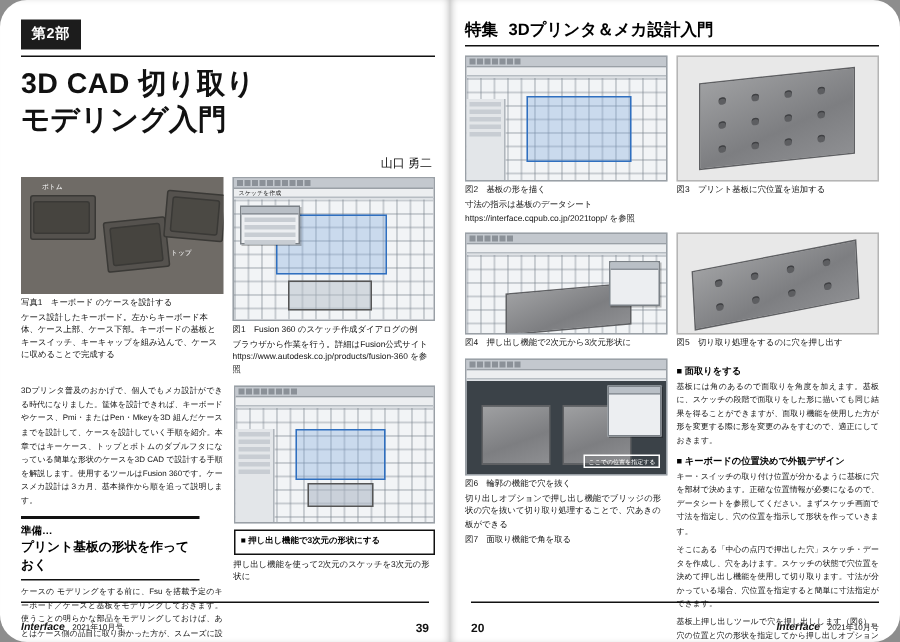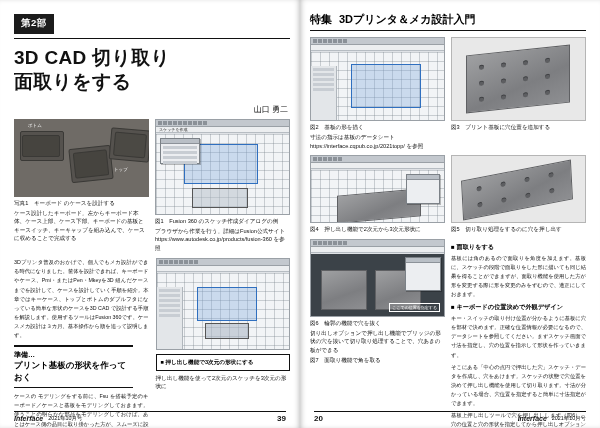--- a/index.html
+++ b/index.html
@@ -8,20 +8,21 @@
     width: 600px; height: 428px;
     background: #8d8d8d;
     font-family: "Liberation Sans", sans-serif;
   }
   .spread {
     position: relative;
     width: 600px; height: 428px;
     background: #9a9a9a;
     display: flex;
     overflow: hidden;
+    border-radius: 18px;
   }
   .page {
     position: relative;
     width: 300px; height: 428px;
     background: #ffffff;
     overflow: hidden;
   }
   .page.left { box-shadow: inset -3px 0 6px -3px rgba(0,0,0,.35); }
   .page.right { box-shadow: inset 3px 0 6px -3px rgba(0,0,0,.35); }
   .inner-l { position: absolute; left: 14px; right: 10px; top: 12px; bottom: 20px; }
@@ -106,21 +107,21 @@
     line-height: 1.5; margin-top: 4px; background: #fff;
   }
   .tokuline { display: flex; align-items: center; gap: 7px; border-bottom: 1.5px solid #111; padding-bottom: 3px; }
   .toku { font-size: 11px; font-weight: bold; }
   .toku-t { font-size: 11px; font-weight: bold; }
 
   
   .folio {
     position: absolute; bottom: 5px; left: 14px; right: 14px;
     display: flex; align-items: center; font-size: 6px; color: #111;
-    border-top: 1px solid #111; padding-top: 2px;
+    border-top: 1px solid #111; padding-top: 12px;
   }
   .folio .mag { font-weight: bold; font-style: italic; font-size: 7px; }
   .folio .date { margin-left: 5px; font-size: 5.4px; }
   .folio .num { margin-left: auto; font-weight: bold; font-size: 8px; }
   .folio.rev .num { margin-left: 0; margin-right: auto; }
 
   .figrow { display: flex; gap: 6px; }
   .figcell { flex: 1; }
   .dlg {
     position: absolute; background: #eceef1; border: 1px solid #7b8187;
@@ -137,21 +138,21 @@
 
   <div class="page left">
     <div class="inner-l">
 
       <span class="part-badge">第2部</span>
 
       <div class="rule-thin"></div>
 
       <div class="bigtitle">
         <div>3D CAD 切り取り</div>
-        <div>面取りをする</div>
+        <div>モデリング入門</div>
       </div>
 
       <div class="byline">山口 勇二</div>
 
       
       <div class="figrow" style="margin-top:4px;">
 
         <div class="figcell">
           <div class="photo" style="height:78px;">
             <div class="kb" style="left:6px; top:12px; width:44px; height:30px;"></div>

